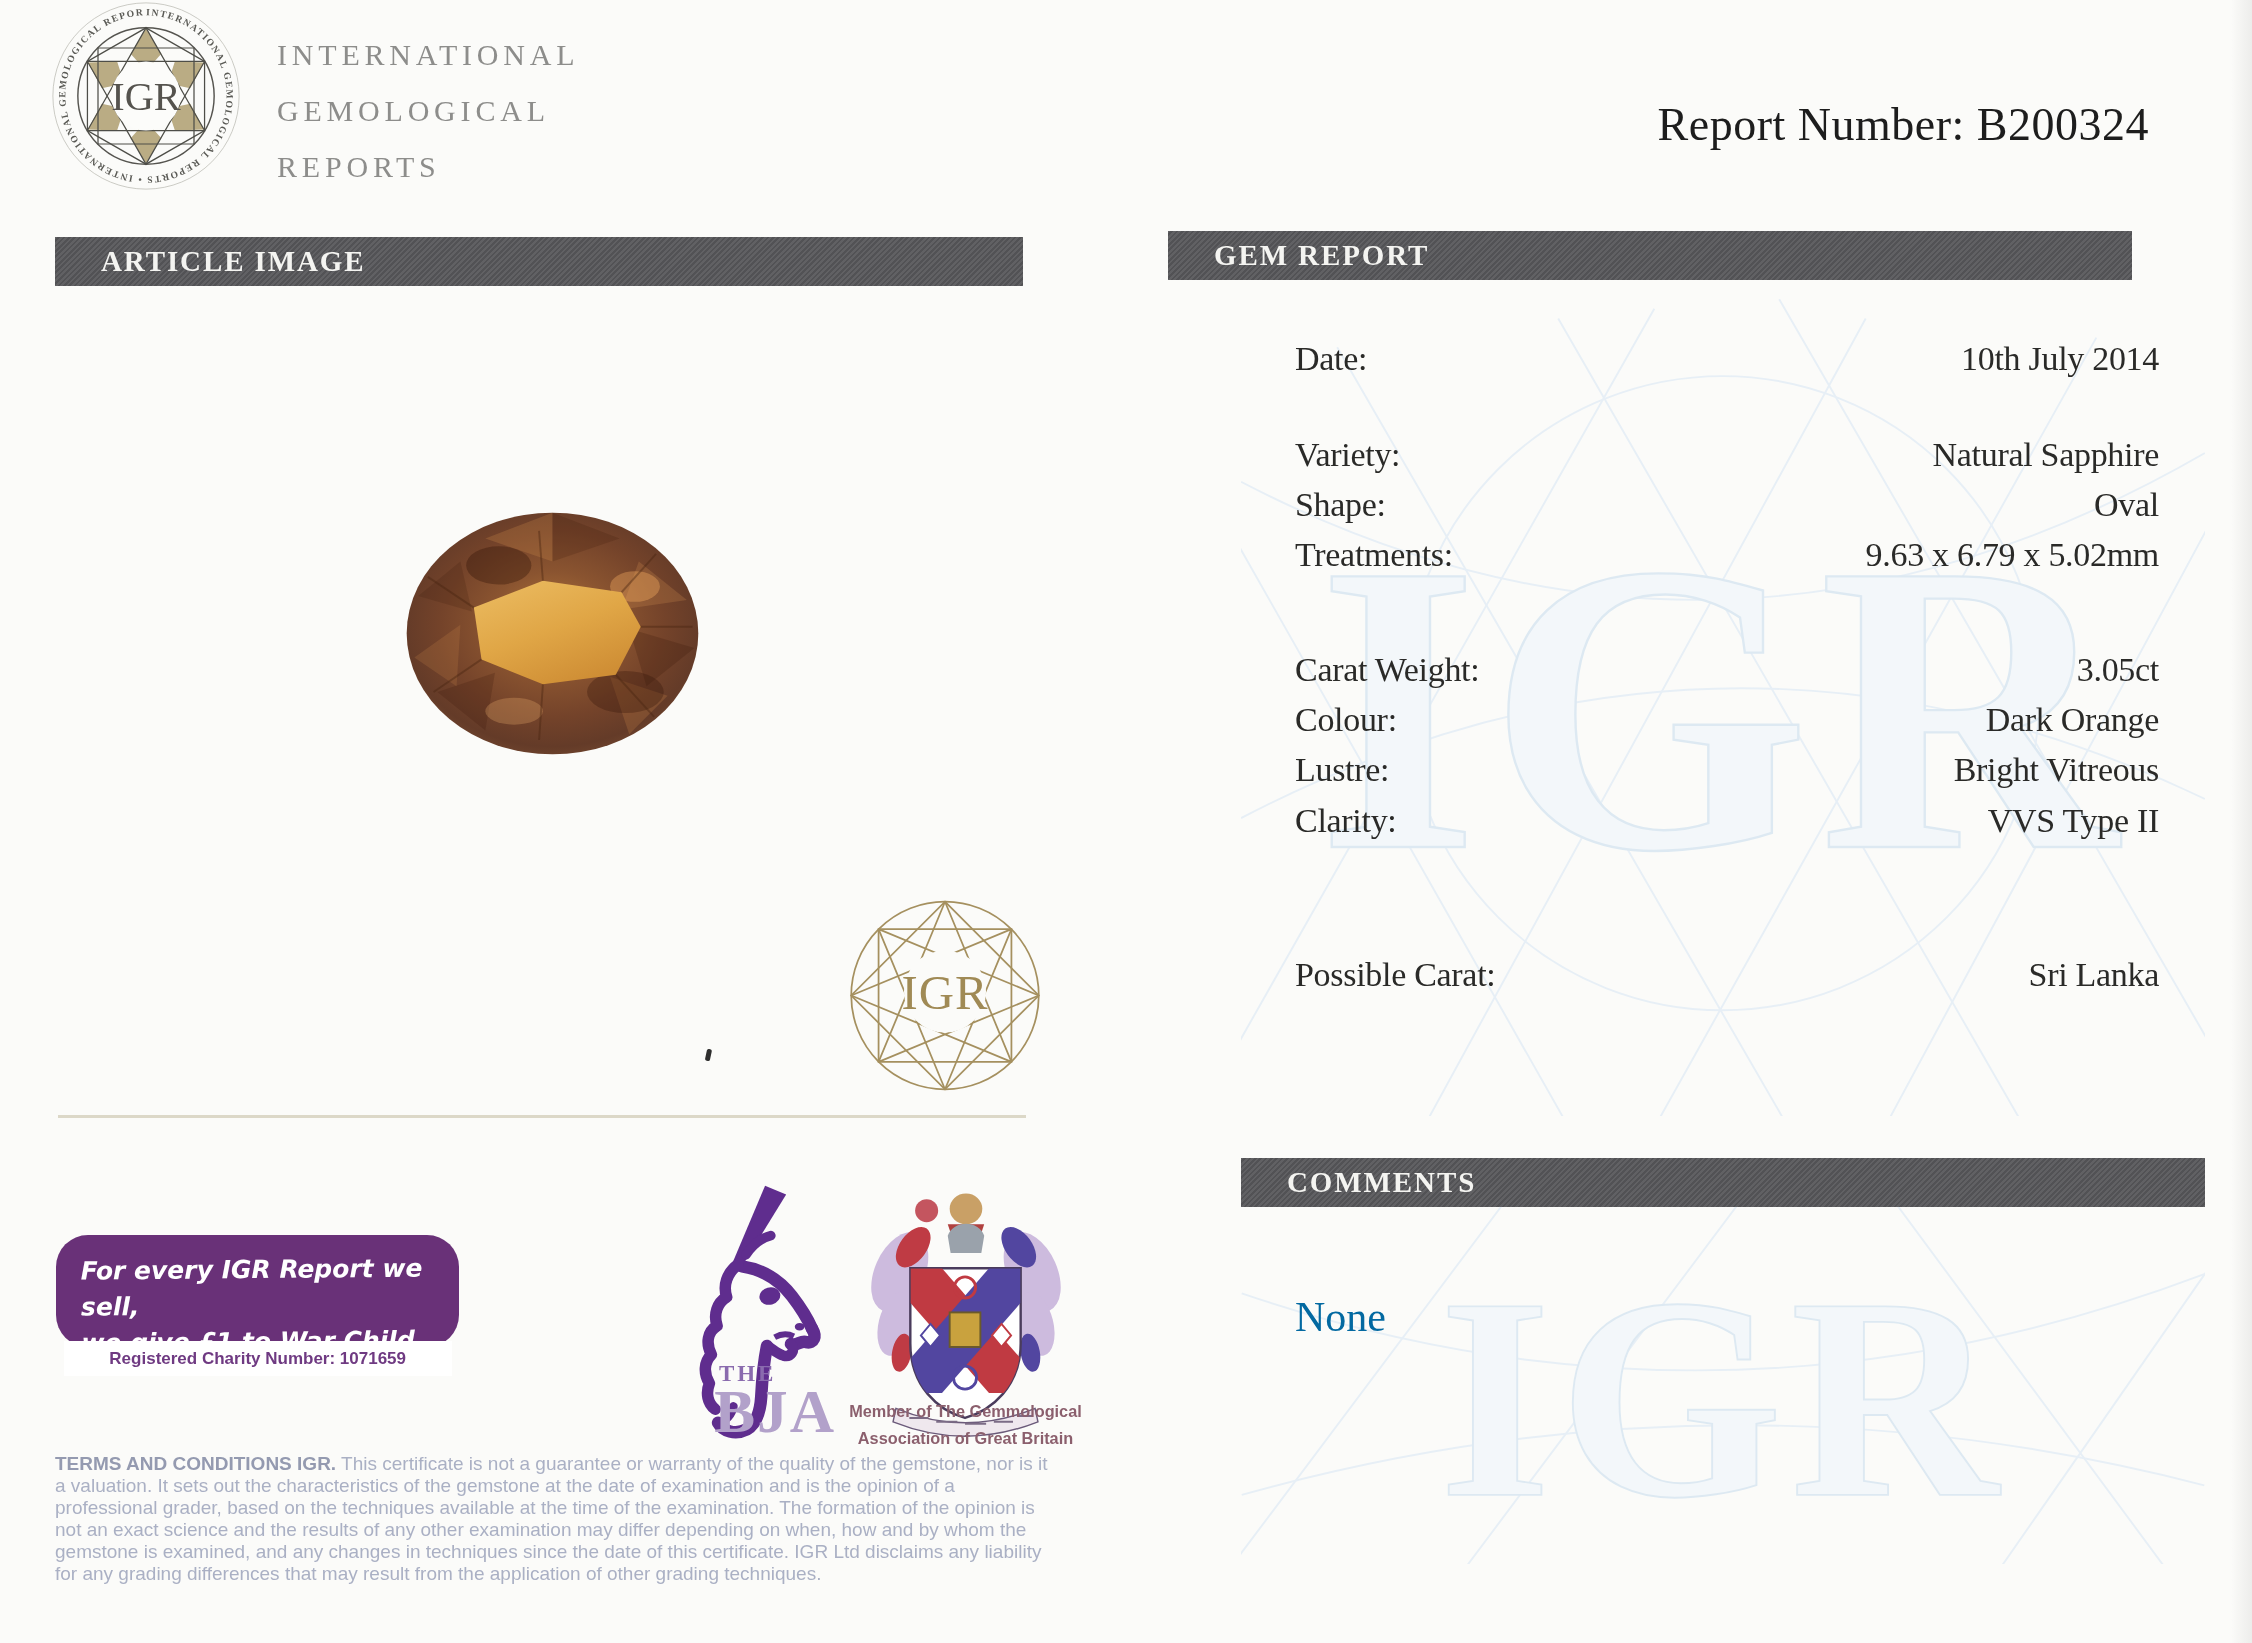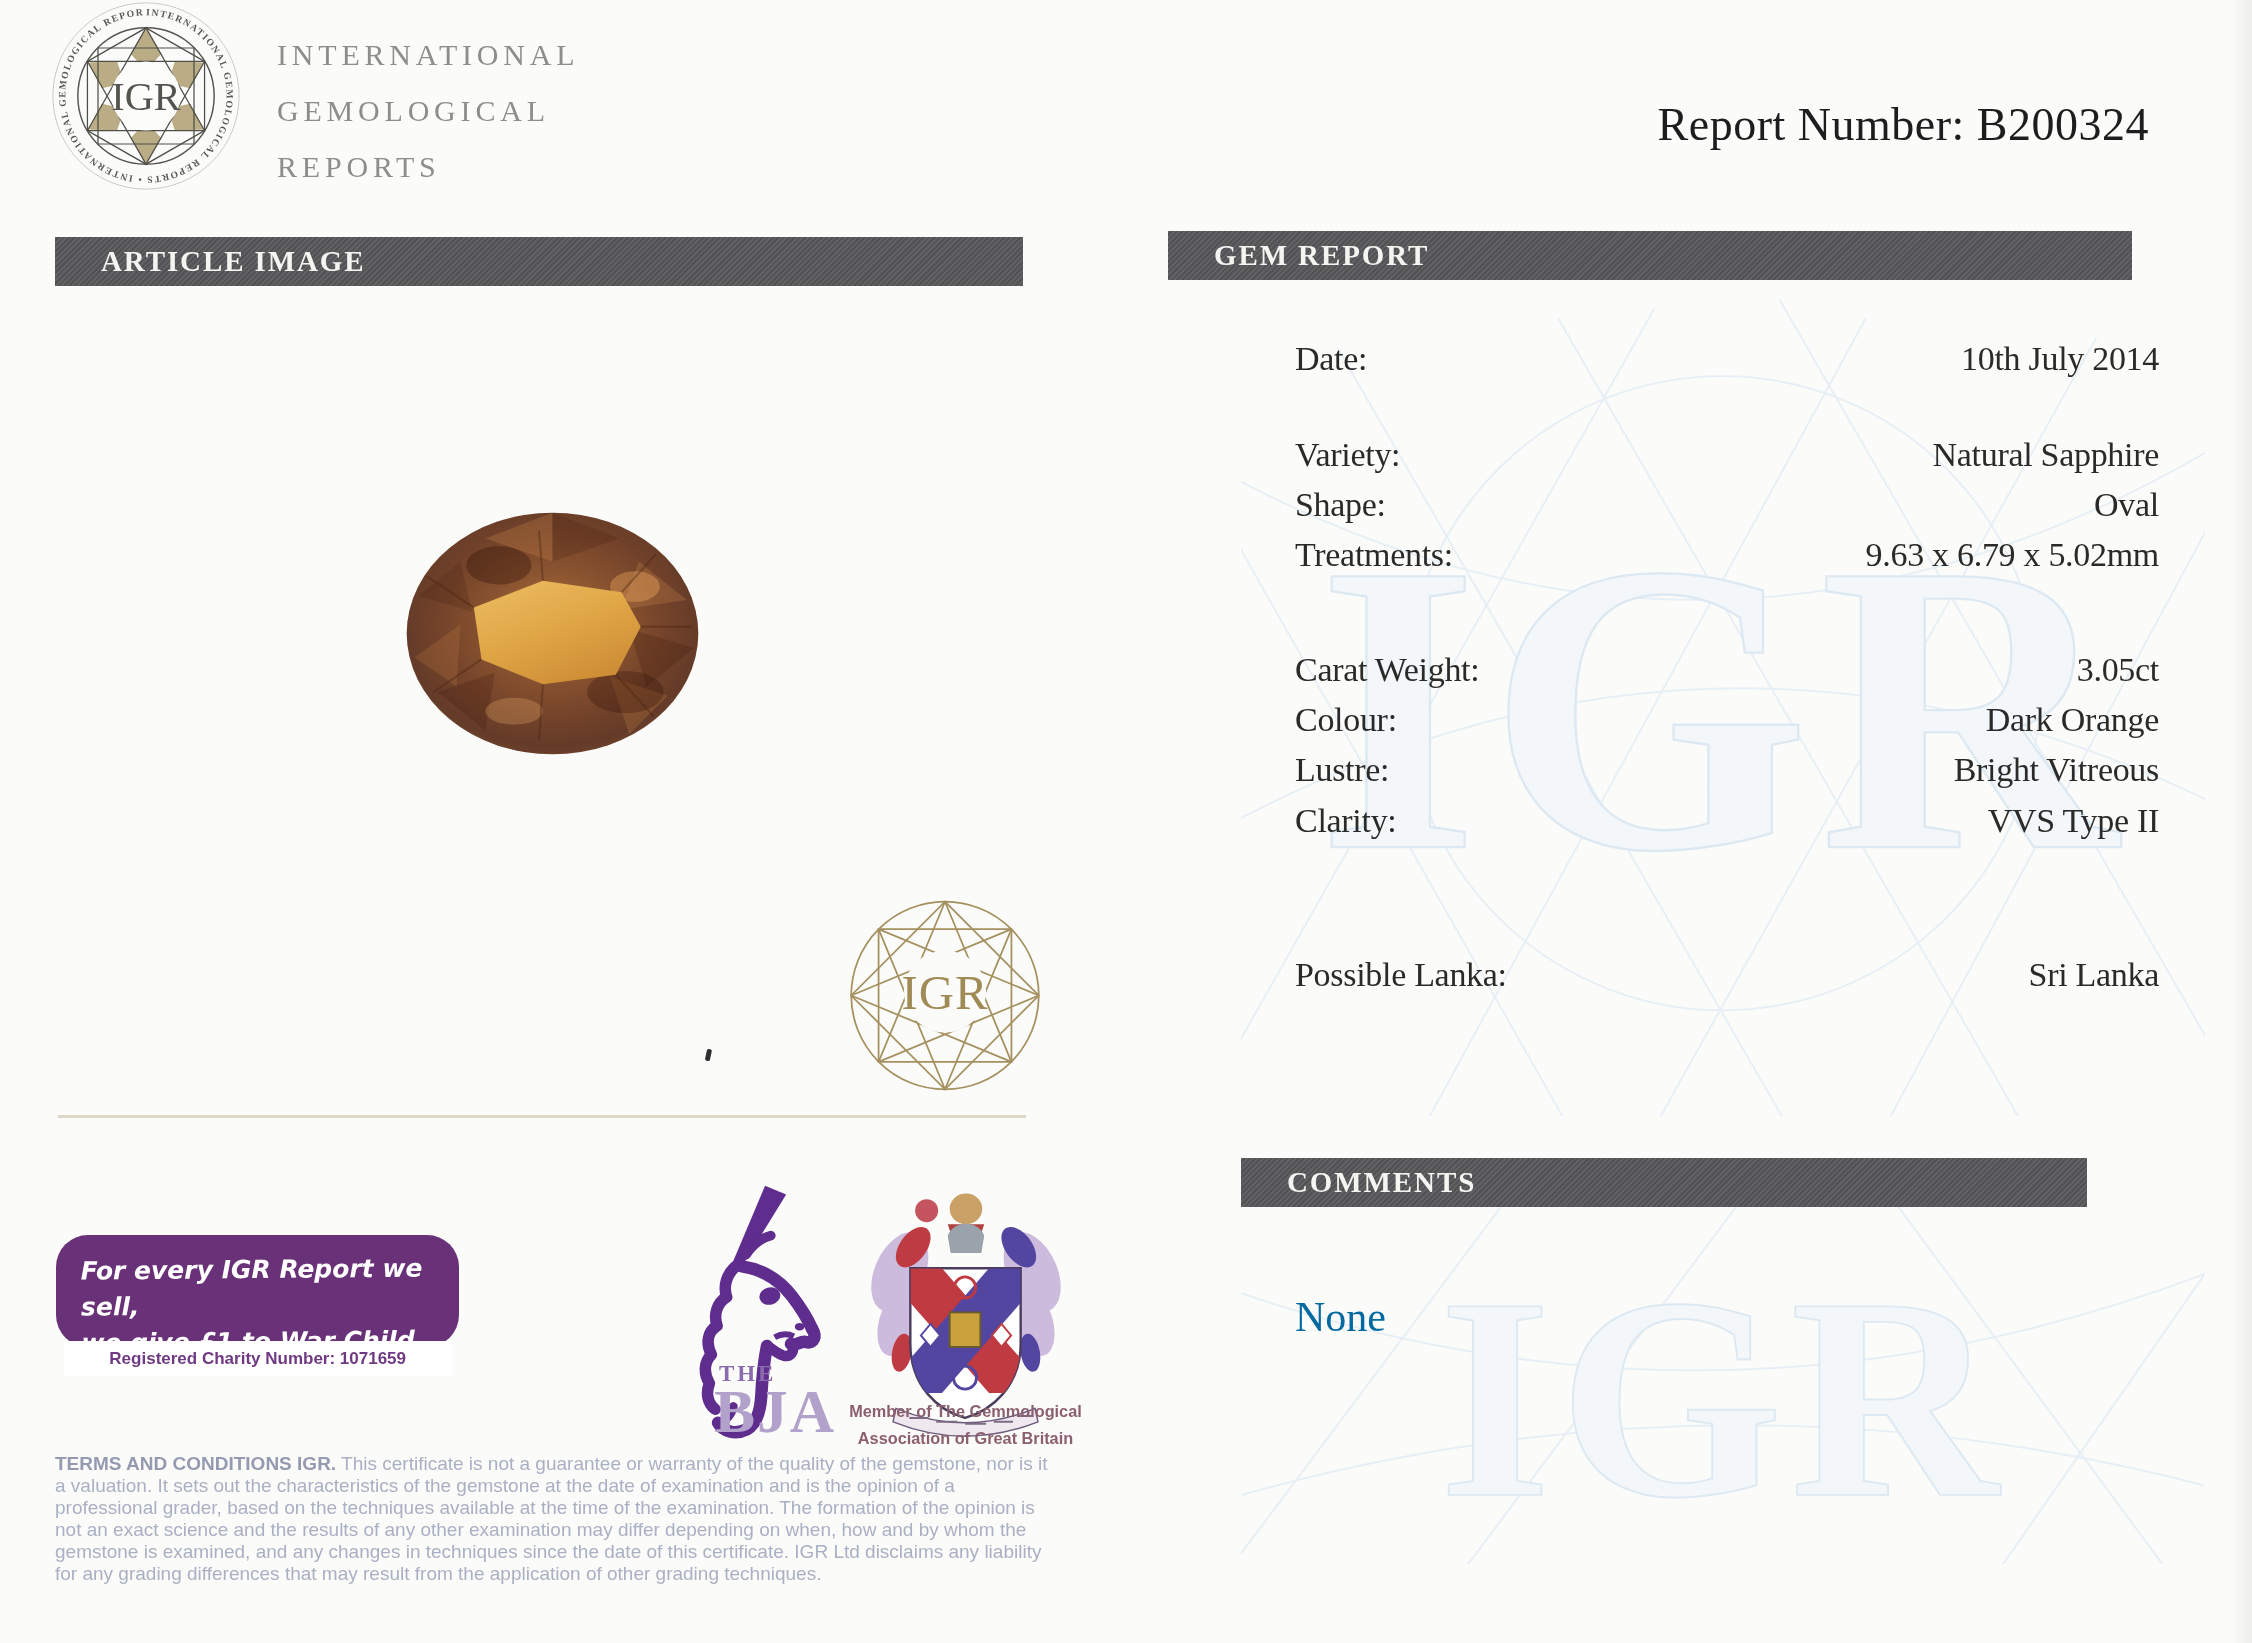--- a/index.html
+++ b/index.html
@@ -272,26 +272,26 @@
     </div>
   <div class="report-row r6">
       <span>Lustre:</span>
       <span>Bright Vitreous</span>
     </div>
   <div class="report-row r7">
       <span>Clarity:</span>
       <span>VVS Type II</span>
     </div>
   <div class="report-row r9">
-      <span>Possible Lanka:</span>
+      <span>Possible Carat:</span>
       <span>Sri Lanka</span>
     </div>
 </div>
 
-<div class="bar" style="left:1241px;top:1158px;width:846px">
+<div class="bar" style="left:1241px;top:1158px;width:964px">
   <span>COMMENTS</span>
 </div>
 
 <div class="panel" style="top:1207px;height:357px">
   <svg class="wm" width="964" height="357" viewBox="0 0 1003 372">
     <g stroke="#e7eff6" stroke-width="2" fill="none">
       <path d="M-30,400 L300,-40 M200,420 L560,-60 M760,420 L1080,-40 M980,400 L640,-60"></path>
       <path d="M0,90 Q500,260 1003,70 M0,300 Q500,160 1003,290"></path>
     </g>
     <text x="501" y="300" text-anchor="middle" font-size="300" font-weight="bold" fill="#f3f7fa" stroke="#dde9f2" stroke-width="2" letter-spacing="8">IGR</text>

